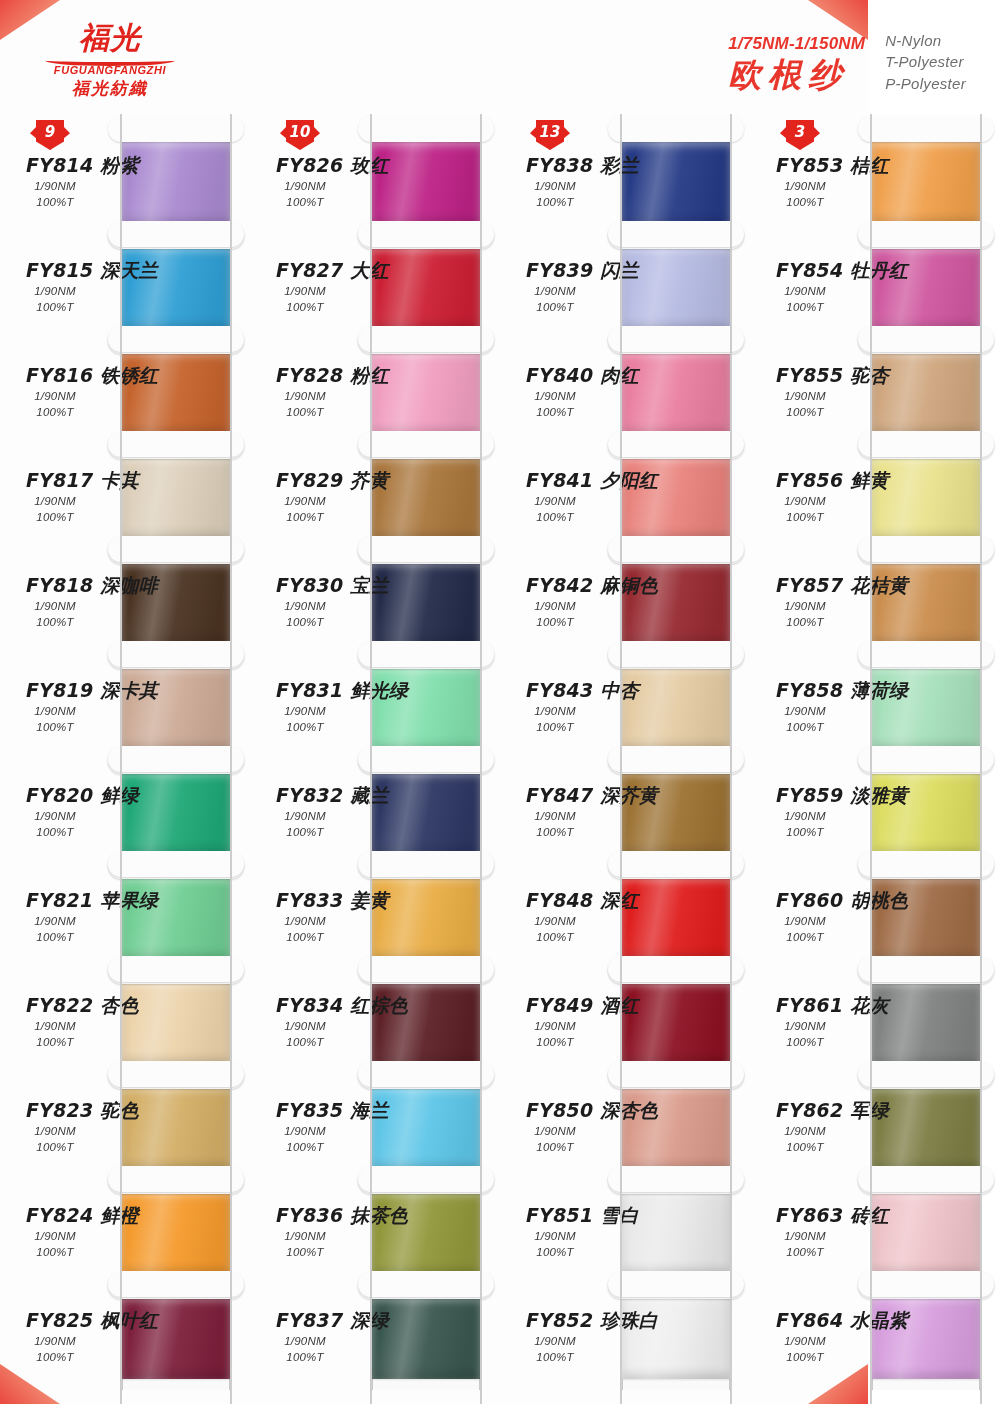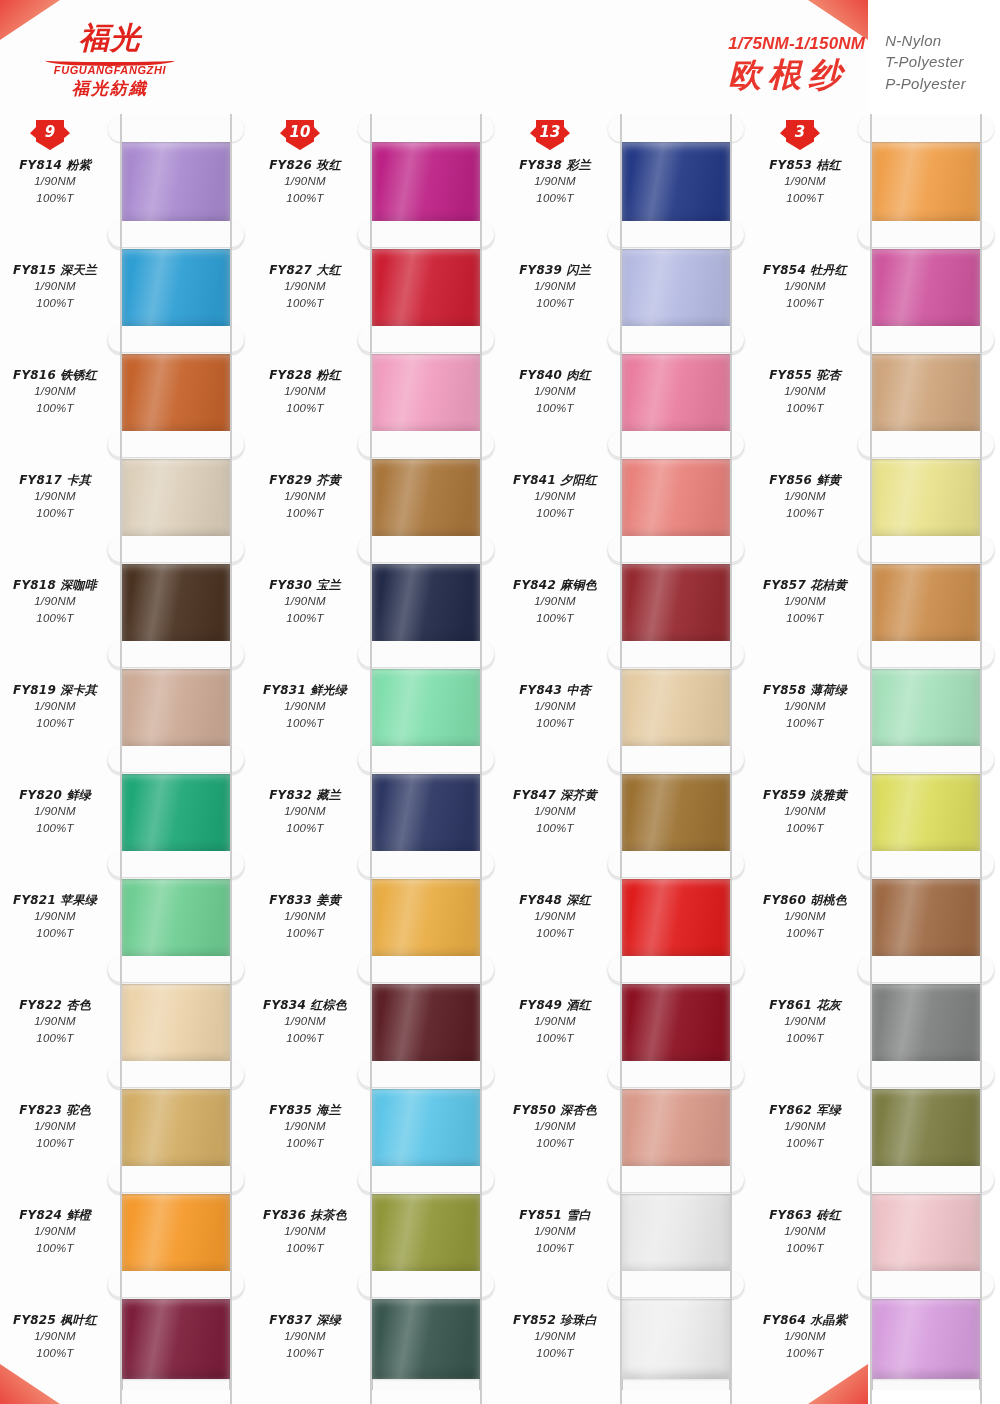--- a/index.html
+++ b/index.html
@@ -117,23 +117,24 @@
     position: relative;
     height: 105px;
     display: flex; align-items: center;
   }
   .labels {
     width: 112px; flex: 0 0 112px;
     text-align: center; color: #1c1c1c;
     z-index: 4; padding-right: 2px;
   }
   .lab-name {
-    font-size: 12px; font-weight: bold; letter-spacing: .2px;
+    font-size: 19px; font-weight: bold; letter-spacing: .2px;
     white-space: nowrap; line-height: 1.25;
     font-family: "DejaVu Sans", sans-serif;
+    padding-left: 26px;
   }
   .lab-spec {
     font-size: 11.5px; color: #3a3a3a; line-height: 1.35; margin-top: 1px;
     letter-spacing: .2px;
   }
 
   
   .bobbin {
     position: relative; flex: 1 1 auto;
     height: 105px;

